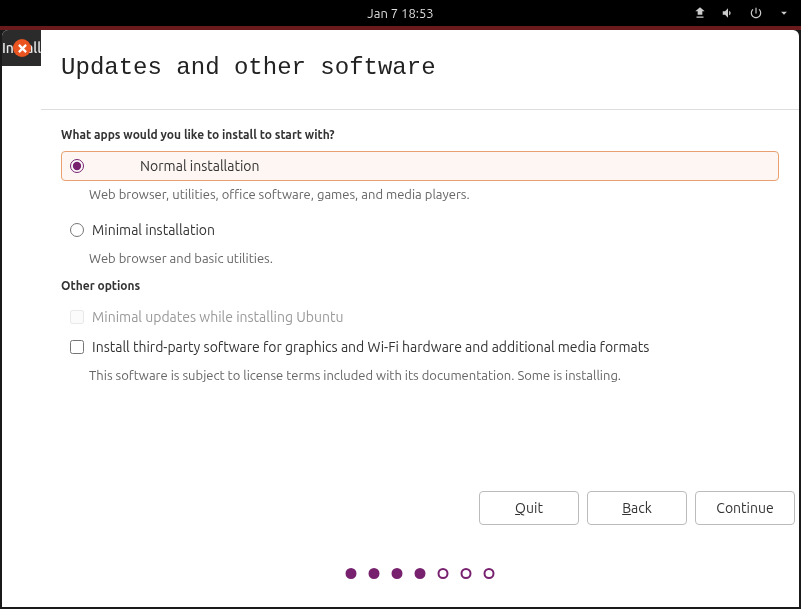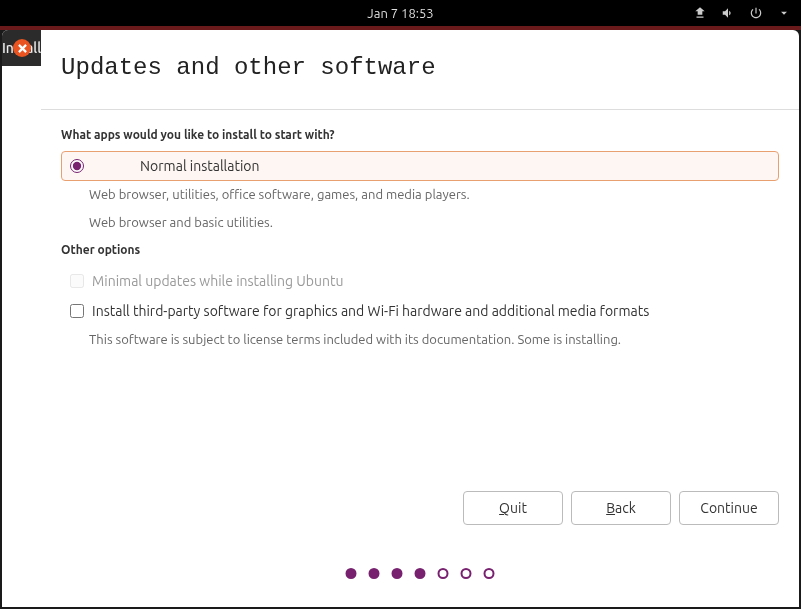--- a/index.html
+++ b/index.html
@@ -26,21 +26,21 @@
     .option-row { display: flex; align-items: center; padding: 6px 8px; border: 1px solid transparent; border-radius: 4px; cursor: pointer; }
     .option-row.selected { border: 1px solid #e9a071; background: #fdf6f2; gap: 48px; }
     .option-row input[type=radio], .option-row input[type=checkbox] { margin-right: 8px; width: 14px; height: 14px; accent-color: #77216f; }
     .option-row.disabled { color: #888; cursor: default; }
     .option-row.disabled input { opacity: 0.5; }
     .option-label { font-size: 14px; color: #333; }
     .option-row.disabled .option-label { color: #999; }
     .option-desc { font-size: 13px; color: #666; margin: 6px 0 14px 28px; }
     .option-desc.disabled { color: #aaa; }
     
-    .buttons { position: absolute; bottom: 82px; right: 20px; display: flex; gap: 8px; }
+    .buttons { position: absolute; bottom: 82px; right: 4px; display: flex; gap: 8px; }
     .btn { min-width: 100px; padding: 8px 20px; font-size: 14px; border: 1px solid #bbb; background: #fff; border-radius: 4px; cursor: pointer; color: #333; }
     .mnemonic { text-decoration: underline; }
     
     .progress-dots { position: absolute; bottom: 28px; left: 50%; transform: translateX(-50%); display: flex; gap: 12px; }
     .dot { width: 11px; height: 11px; border-radius: 50%; border: 2px solid #77216f; }
     .dot.filled { background: #77216f; }
   </style>
 </head>
 <body>
 
@@ -80,20 +80,24 @@
     <div class="divider"></div>
 
     <div class="section-heading">What apps would you like to install to start with?</div>
 
     <label class="option-row selected">
       <input type="radio" name="install-type" checked="" style="">
       <span class="option-label">Normal installation</span>
     </label>
     <div class="option-desc">Web browser, utilities, office software, games, and media players.</div>
 
+    <label class="option-row">
+      <input type="radio" name="install-type" style="">
+      <span class="option-label">Minimal installation</span>
+    </label>
     <div class="option-desc">Web browser and basic utilities.</div>
 
     <div class="section-heading">Other options</div>
 
     <label class="option-row disabled">
       <input type="checkbox" disabled="" style="">
       <span class="option-label">Minimal updates while installing Ubuntu</span>
     </label>
 
     <label class="option-row">

